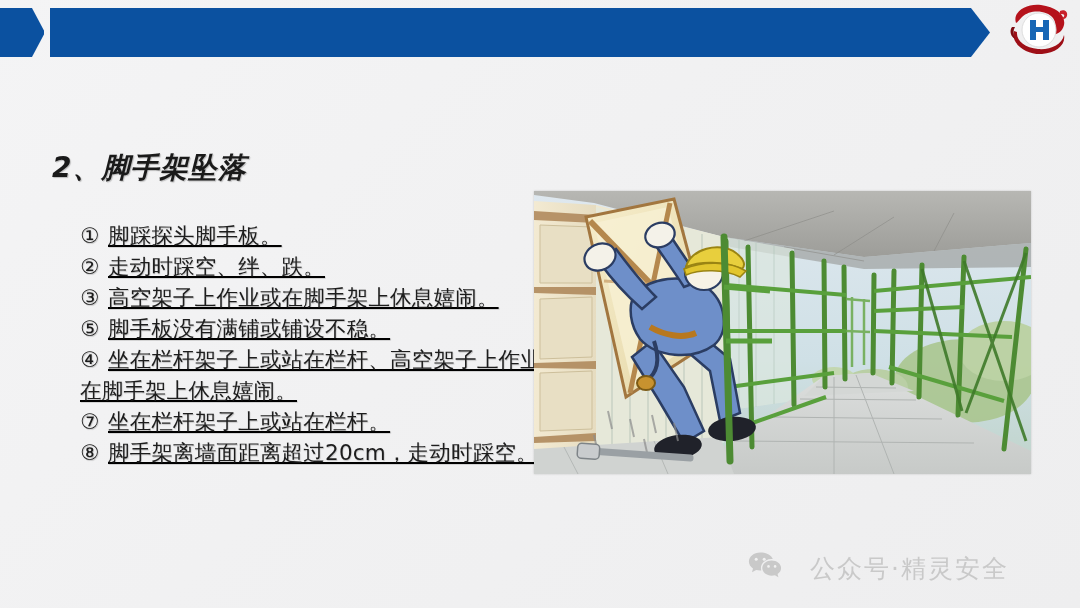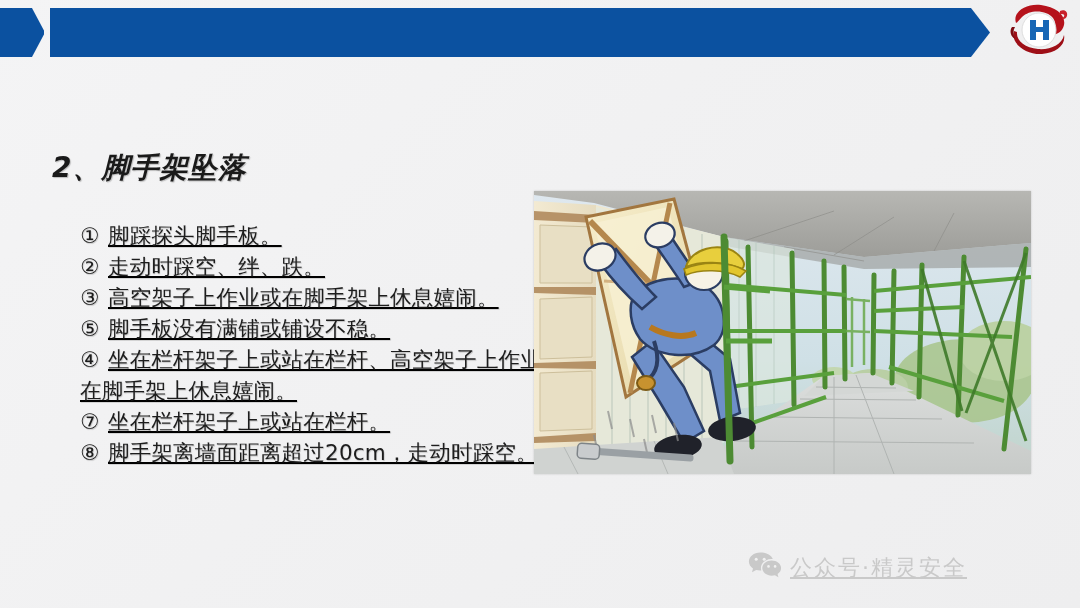--- a/index.html
+++ b/index.html
@@ -140,26 +140,25 @@
   }
   .photo svg { display: block; }
 
   
   .watermark {
     position: absolute;
     left: 748px;
     top: 494px;
     display: flex;
     align-items: center;
-    gap: 8px;
+    gap: 28px;
     color: #c9c9c9;
-    font-size: 22px;
+    font-size: 25px;
     letter-spacing: 2px;
     white-space: nowrap;
-    text-decoration: underline;
   }
   .wm-icon { display: block; }
 </style>
 </head>
 <body>
 
 <div class="slide">
 
   <div class="header">
     <div class="band-left"></div>

